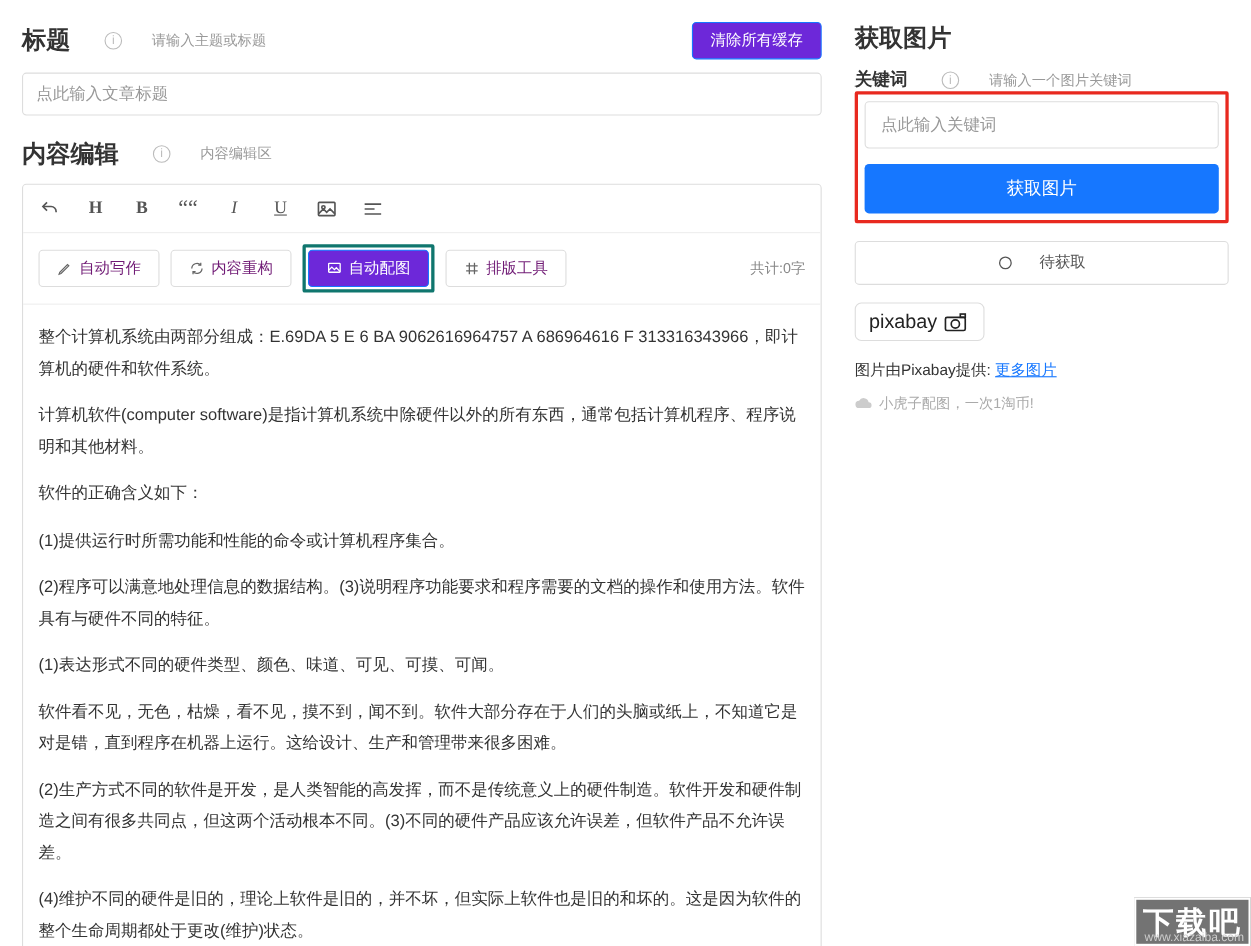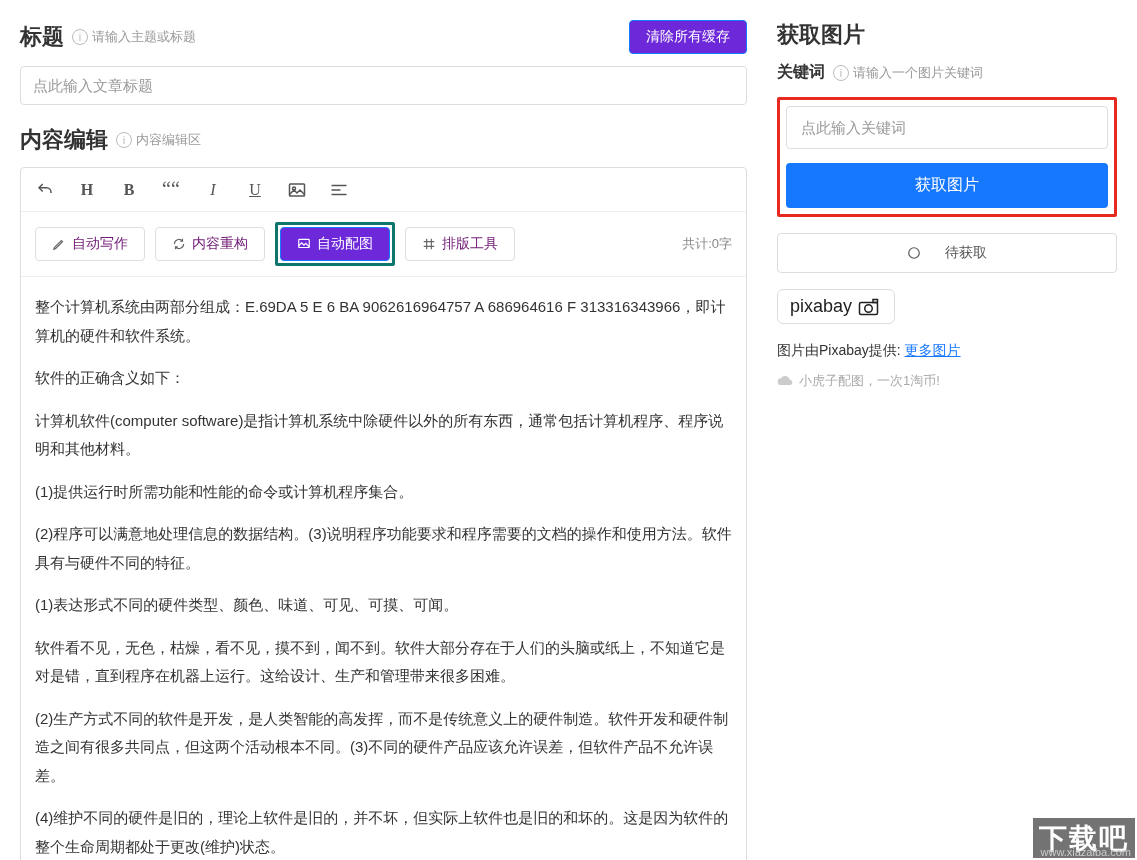--- a/index.html
+++ b/index.html
@@ -7,21 +7,21 @@
   font-family: "Microsoft YaHei", "PingFang SC", Arial, sans-serif;
   background: #fff;
   font-size: 14px;
   color: #333;
   width: 1137px;
 }
 .container { display: flex; padding: 20px; gap: 30px; }
 .main { flex: 1; min-width: 0; }
 .sidebar { width: 340px; }
 
-.section-header { display: flex; align-items: center; margin-bottom: 12px; }
+.section-header { display: flex; align-items: center; margin-bottom: 12px; gap: 23px; }
 .section-title { font-size: 22px; font-weight: bold; color: #333; margin-right: 8px; }
 .hint-icon { display:inline-flex; width:16px; height:16px; border:1px solid #bbb; border-radius:50%; align-items:center; justify-content:center; font-size:11px; color:#bbb; margin-right:4px;}
 .hint-text { color: #999; font-size: 13px; }
 .spacer { flex: 1; }
 
 .btn { display:inline-flex; align-items:center; padding: 7px 16px; border-radius: 4px; font-size: 14px; cursor: pointer; border:1px solid transparent; gap:6px; }
 .btn-primary { background: #6d28d9; color: #fff; border-color:#1677ff; }
 .btn-outline { background: #fff; color: #701a75; border:1px solid #ddd; }
 
 .title-input { width: 100%; padding: 10px 12px; border: 1px solid #ddd; border-radius: 4px; font-size: 15px; color:#333; margin-bottom: 20px; }
@@ -138,38 +138,38 @@
           <svg class="icon-small" viewBox="0 0 24 24" fill="none" stroke="#666" stroke-width="2">
               <path d="M8 3v18M16 3v18M3 8h18M3 16h18"></path>
             </svg>
           <span>排版工具</span>
         </button>
         <span class="counter">共计:0字</span>
       </div>
 
       <div class="editor-content">
         <p>整个计算机系统由两部分组成：E.69DA 5 E 6 BA 9062616964757 A 686964616 F 313316343966，即计算机的硬件和软件系统。</p>
+        <p>计算机软件(computer software)是指计算机系统中除硬件以外的所有东西，通常包括计算机程序、程序说明和其他材料。</p>
         <p>软件的正确含义如下：</p>
-        <p>计算机软件(computer software)是指计算机系统中除硬件以外的所有东西，通常包括计算机程序、程序说明和其他材料。</p>
         <p>(1)提供运行时所需功能和性能的命令或计算机程序集合。</p>
         <p>(2)程序可以满意地处理信息的数据结构。(3)说明程序功能要求和程序需要的文档的操作和使用方法。软件具有与硬件不同的特征。</p>
         <p>(1)表达形式不同的硬件类型、颜色、味道、可见、可摸、可闻。</p>
         <p>软件看不见，无色，枯燥，看不见，摸不到，闻不到。软件大部分存在于人们的头脑或纸上，不知道它是对是错，直到程序在机器上运行。这给设计、生产和管理带来很多困难。</p>
         <p>(2)生产方式不同的软件是开发，是人类智能的高发挥，而不是传统意义上的硬件制造。软件开发和硬件制造之间有很多共同点，但这两个活动根本不同。(3)不同的硬件产品应该允许误差，但软件产品不允许误差。</p>
         <p>(4)维护不同的硬件是旧的，理论上软件是旧的，并不坏，但实际上软件也是旧的和坏的。这是因为软件的整个生命周期都处于更改(维护)状态。</p>
       </div>
     </div>
   </div>
 
   <div class="sidebar">
     <div class="section-header">
       <span class="section-title">获取图片</span>
     </div>
 
-    <div class="section-header" style="margin-bottom:14px;align-items:center;">
+    <div class="section-header" style="margin-bottom:0;align-items:center;">
       <span style="font-size:16px;font-weight:bold;margin-right:8px;">关键词</span>
       <span class="hint-icon">i</span>
       <span class="hint-text">请输入一个图片关键词</span>
     </div>
 
     <div class="highlight-box">
       <input class="keyword-input" placeholder="点此输入关键词" style="">
       <button class="fetch-btn">
         <span>获取图片</span>
       </button>

